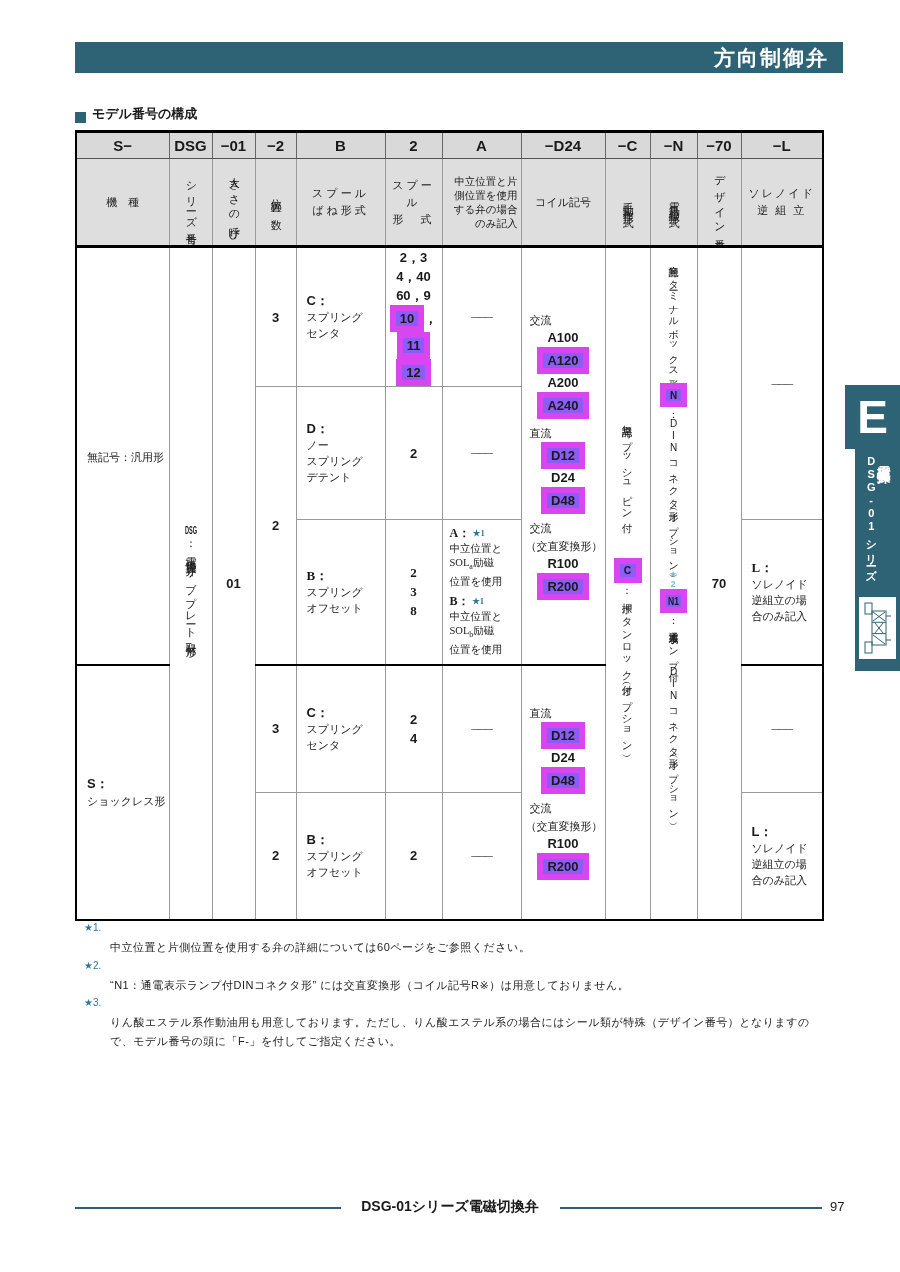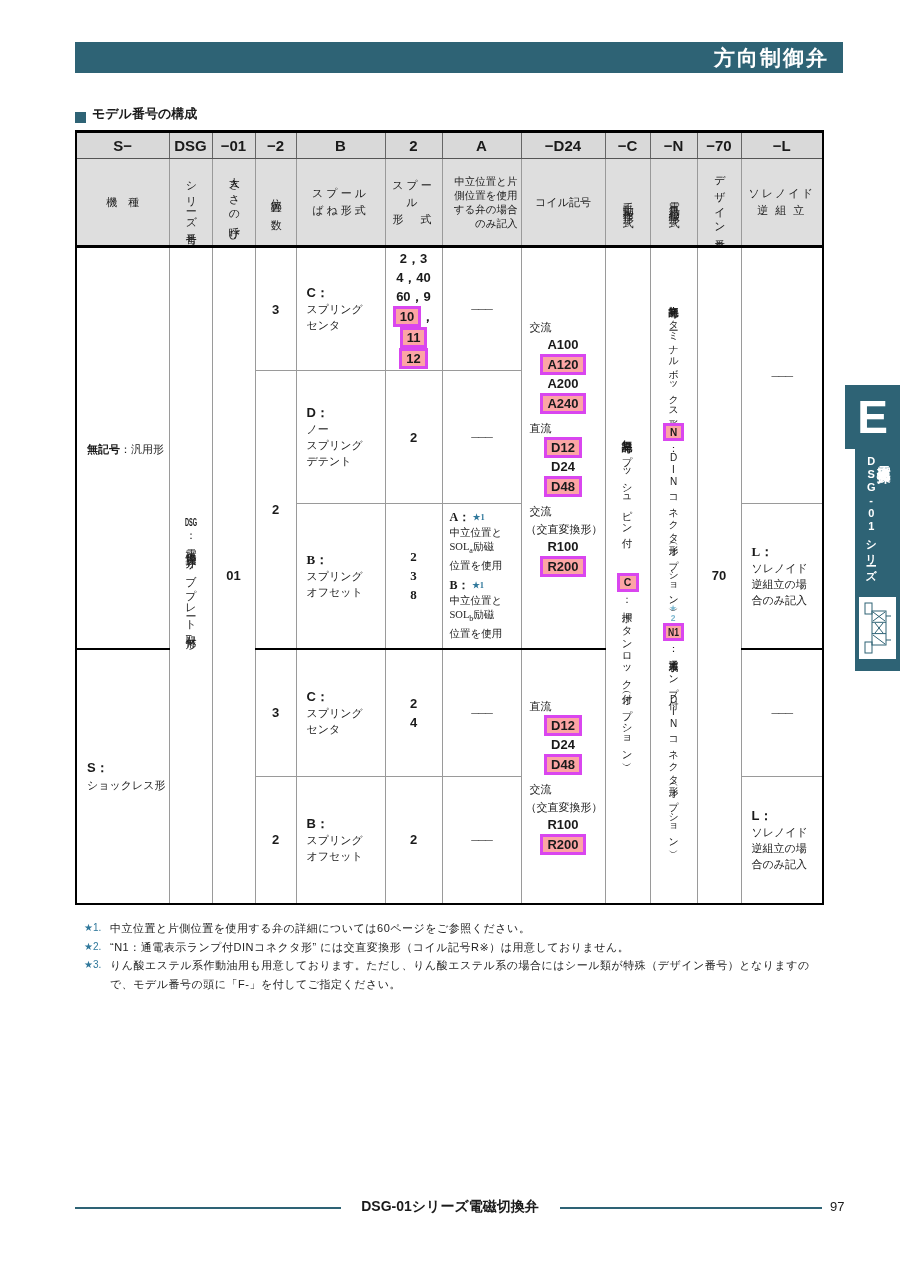--- a/index.html
+++ b/index.html
@@ -32,50 +32,50 @@
   tr.r3 td { height:145px; border-top:1px solid #444;font-family:Liberation Serif, serif; }
   tr.r4 td { height:128px; border-top:2.5px solid #000; }
   tr.r5 td { height:127px; border-top:1px solid #444; }
   tr.r5 td, td.rsbot { border-bottom:2.5px solid #000; }
 
   .vtwrap { display:flex; justify-content:center; align-items:center; width:100%; height:100%; }
   .vt { writing-mode:vertical-rl; text-orientation:upright; letter-spacing:2px; font-size:11px; line-height:1.05; }
   .vt-mixed { writing-mode:vertical-rl; text-orientation:mixed; letter-spacing:2px; font-size:11px; }
   .tcu { text-combine-upright:all; -webkit-text-combine:horizontal; font-weight:bold; }
   .hdr .vt { letter-spacing:3px; }
-  .b { font-weight:bold;margin-top:40px; }
+  .b { font-weight:normal; }
   .code { font-weight:bold; font-size:13px; }
   .sm { font-size:11px; line-height:16px; }
   .left { text-align:left; padding-left:10px; }
   .ctr { text-align:center; }
   .bignum { font-weight:bold; font-size:13px; text-align:center; }
   .dash { color:#555; font-size:11px; letter-spacing:-1px; text-align:center; }
 
-  .box, .vbox { background:#fca5a5; border:3px solid #d946ef; padding:0 4px; display:inline-block; line-height:15px; }
+  .box, .vbox { background:#8b5cf6; border:6px solid #d946ef; padding:0 4px; display:inline-block; line-height:15px; }
   .vbox { text-combine-upright:all; -webkit-text-combine:horizontal; font-weight:bold; padding:1px 2px; line-height:normal; }
   .star { color:#30789b; font-size:8.5px; font-weight:bold; vertical-align:top; }
   .vstar { color:#79b6cf; font-size:8.5px; font-weight:bold; letter-spacing:0; }
 
   .coil { font-size:11px; line-height:18px; display:flex; flex-direction:column; justify-content:center; height:100%; padding:4px 0; }
   .coil .lbl { text-align:left; padding-left:8px; }
   .coil .val { text-align:center; font-weight:bold; font-size:13px; }
   .coil .gap { height:5px; }
 
   .neutralcell { font-size:10.5px; line-height:14.5px; text-align:left; padding:6px 2px 6px 7px; }
   .neutralcell .code { font-size:12px; }
   sub { font-size:8px; }
 
   .hdr-neutral { font-size:10.5px; line-height:14px; text-align:right; padding:4px 3px 4px 6px; }
   .hdr-two { font-size:11px; line-height:17px; letter-spacing:3px; }
 
   
   .fnotes { position:absolute; left:84px; top:919px; width:740px; font-size:11px; line-height:18.5px; }
   .fn { display:flex; }
   .fn .mk { color:#30789b; width:26px; flex:0 0 26px; font-size:10px; }
-  .fn .tx { color:#222; letter-spacing:0.5px; }
+  .fn .tx { color:#222; letter-spacing:0.5px;margin-top:19px; }
 
   
   .reqbox { position:absolute; left:215px; top:1022px; width:532px; height:84px; border:1.5px solid #444; border-radius:12px; }
   .reqbox .title { position:absolute; top:-9px; left:50%; transform:translateX(-50%); background:#fff; padding:0 16px;
                    font-weight:bold; font-size:13px; letter-spacing:10px; white-space:nowrap; }
   .reqbox .body { padding:13px 14px 0 14px; font-size:11.5px; line-height:21px; letter-spacing:0.5px; }
   .sampbox { display:inline-block; width:42px; height:12px; background:#d9d9d9; border:1px solid #777; vertical-align:-2px; margin:0 5px; }
 
   
   .tab-e { position:absolute; left:845px; top:385px; width:55px; height:64px; background:#2e6375; color:#fff;

